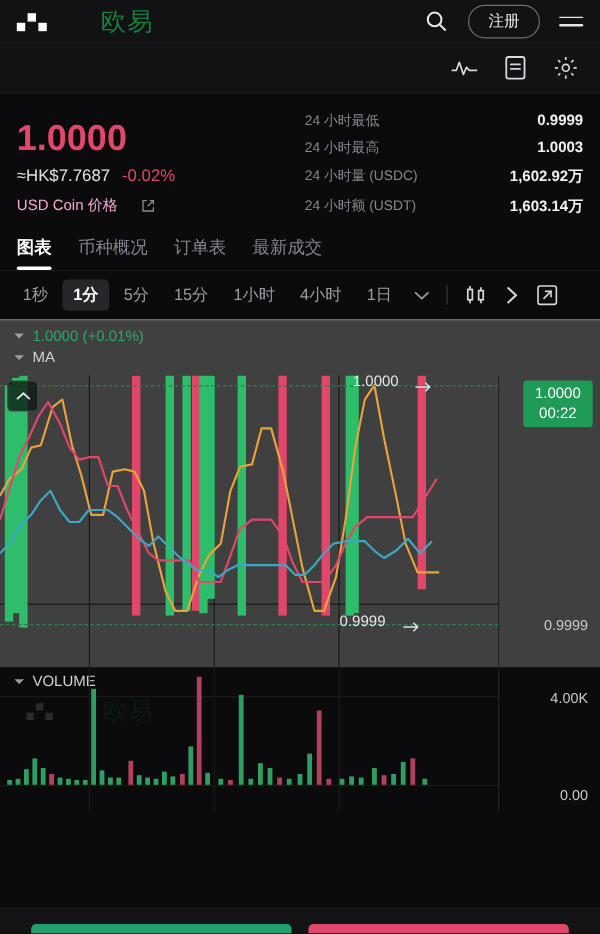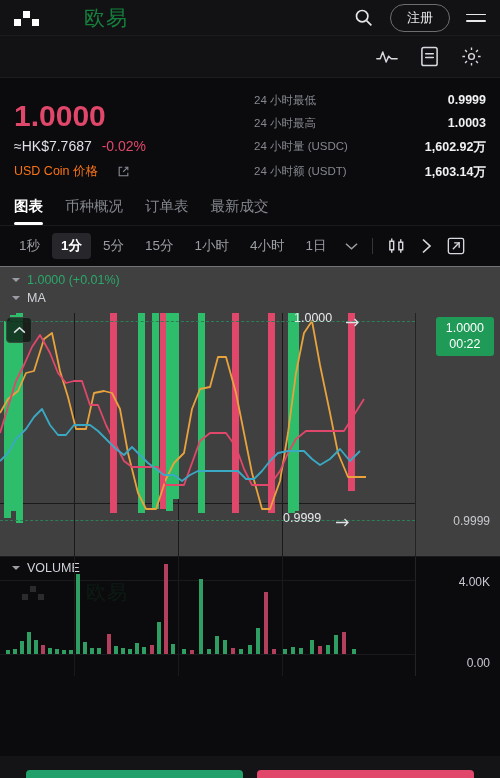--- a/index.html
+++ b/index.html
@@ -45,21 +45,21 @@
   
   .pricewrap { display: flex; padding: 12px 14px 10px 14px; }
   .price-left { width: 240px; }
   .pair-row { display: flex; align-items: center; gap: 8px; }
   .pair { font-size: 18px; font-weight: bold; color: #fff; letter-spacing: .3px; }
   .chev-d { width: 0; height: 0; border-left: 5px solid transparent; border-right: 5px solid transparent;
             border-top: 5px solid #c9cbd0; }
   .bigprice { font-size: 30px; font-weight: bold; color: #e0476a; margin-top: 10px; line-height: 1.05; }
   .sub-row { margin-top: 6px; font-size: 14px; color: #dfe1e6; }
   .sub-chg { color: #e0476a; margin-left: 6px; }
-  .coin-row { margin-top: 9px; font-size: 12.5px; color: #f97316; display: flex; align-items: center; gap: 20px; }
+  .coin-row { margin-top: 9px; font-size: 12.5px; color: #f9a8d4; display: flex; align-items: center; gap: 20px; }
 
   .price-right { flex: 1; display: flex; flex-direction: column; gap: 8px; padding-top: 3px; }
   .stat { display: flex; align-items: flex-start; font-size: 11.5px; }
   .stat-k { color: #85888f; }
   .stat-v { margin-left: auto; color: #f0f1f3; font-weight: bold; font-size: 12.5px; }
 
   
   .tabs { display: flex; gap: 22px; padding: 6px 14px 0 14px; border-bottom: 1px solid #1a1a1e; }
   .tab { font-size: 14.5px; color: #83868d; padding-bottom: 9px; position: relative; cursor: pointer; }
   .tab.active { color: #fff; font-weight: bold; }

